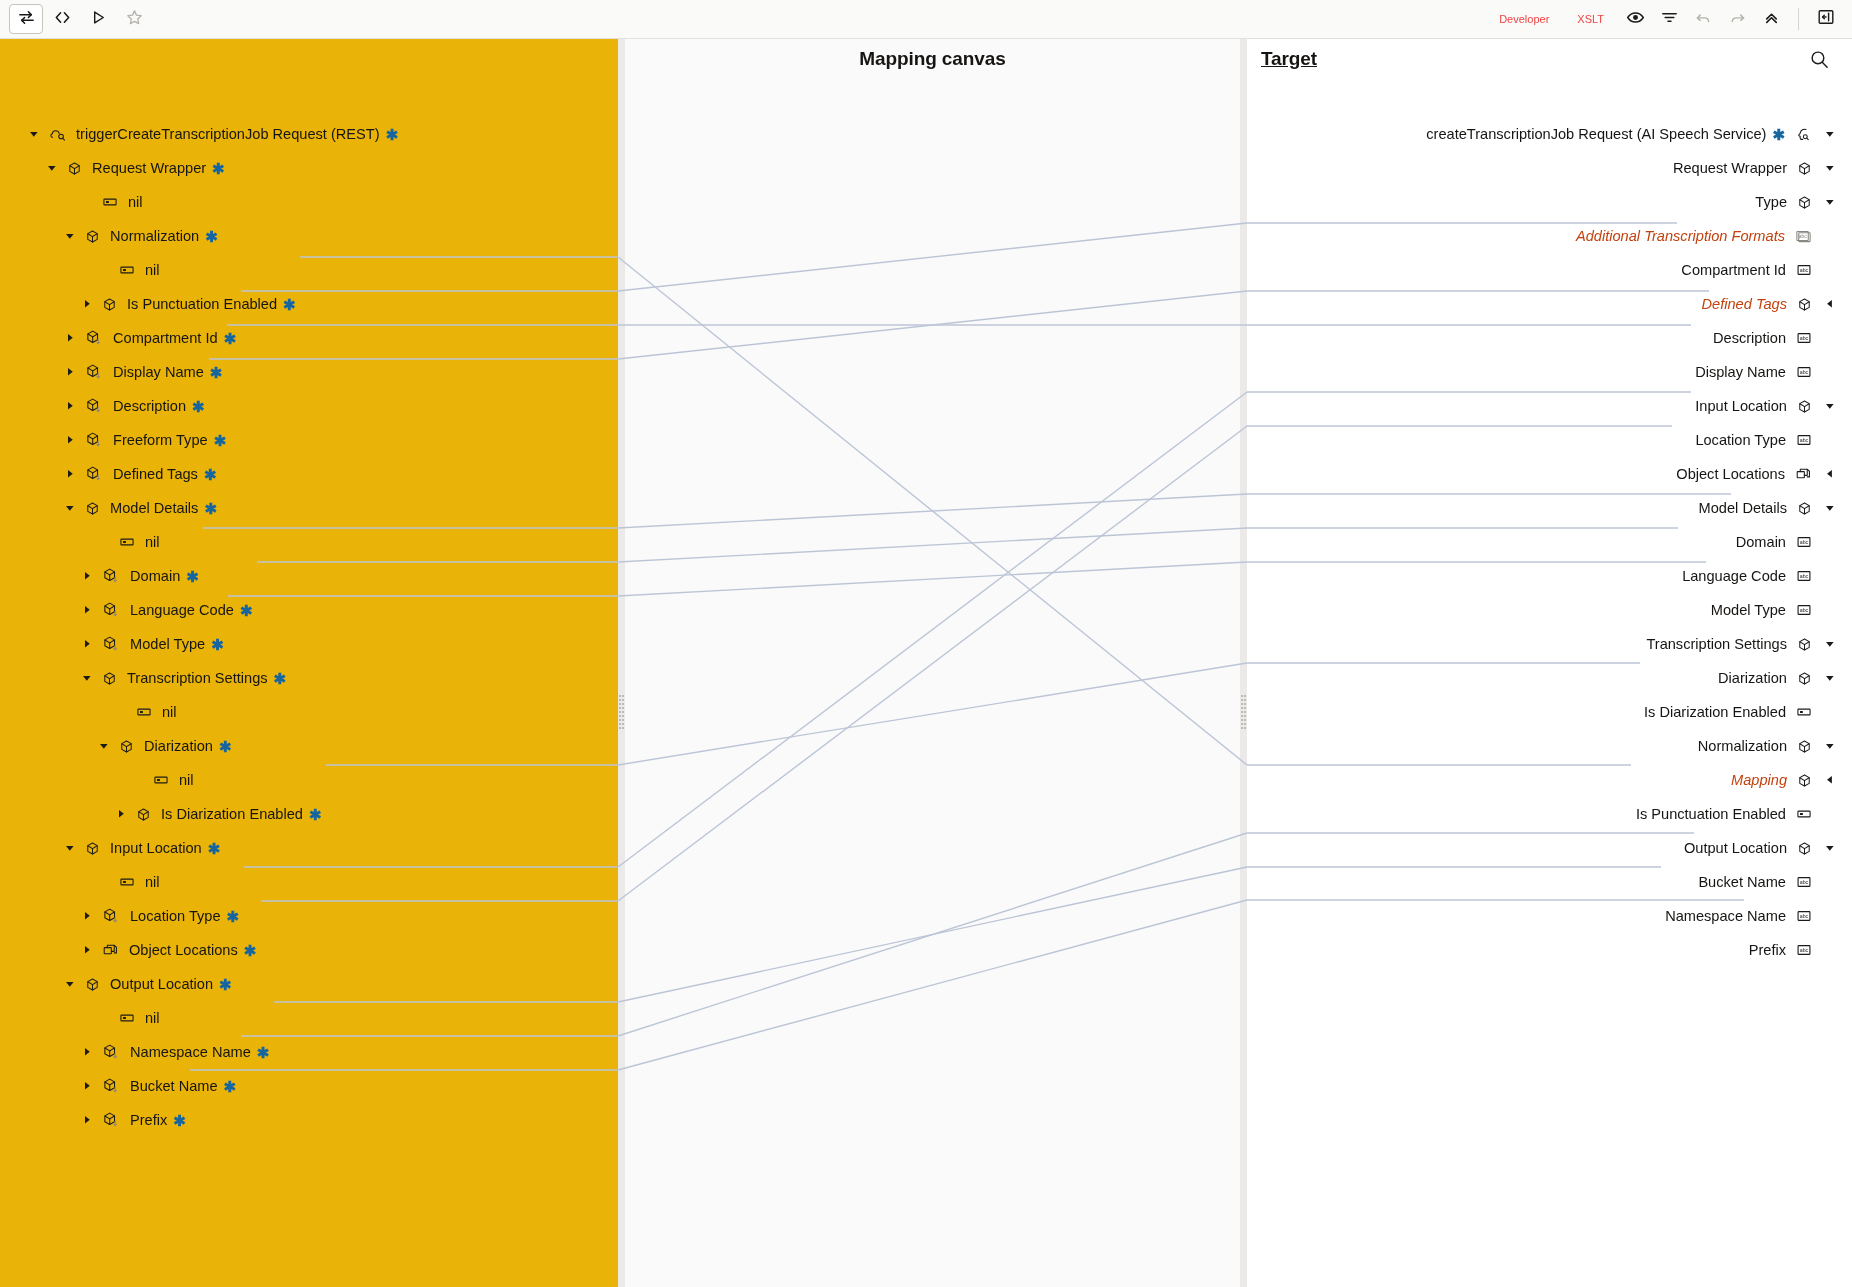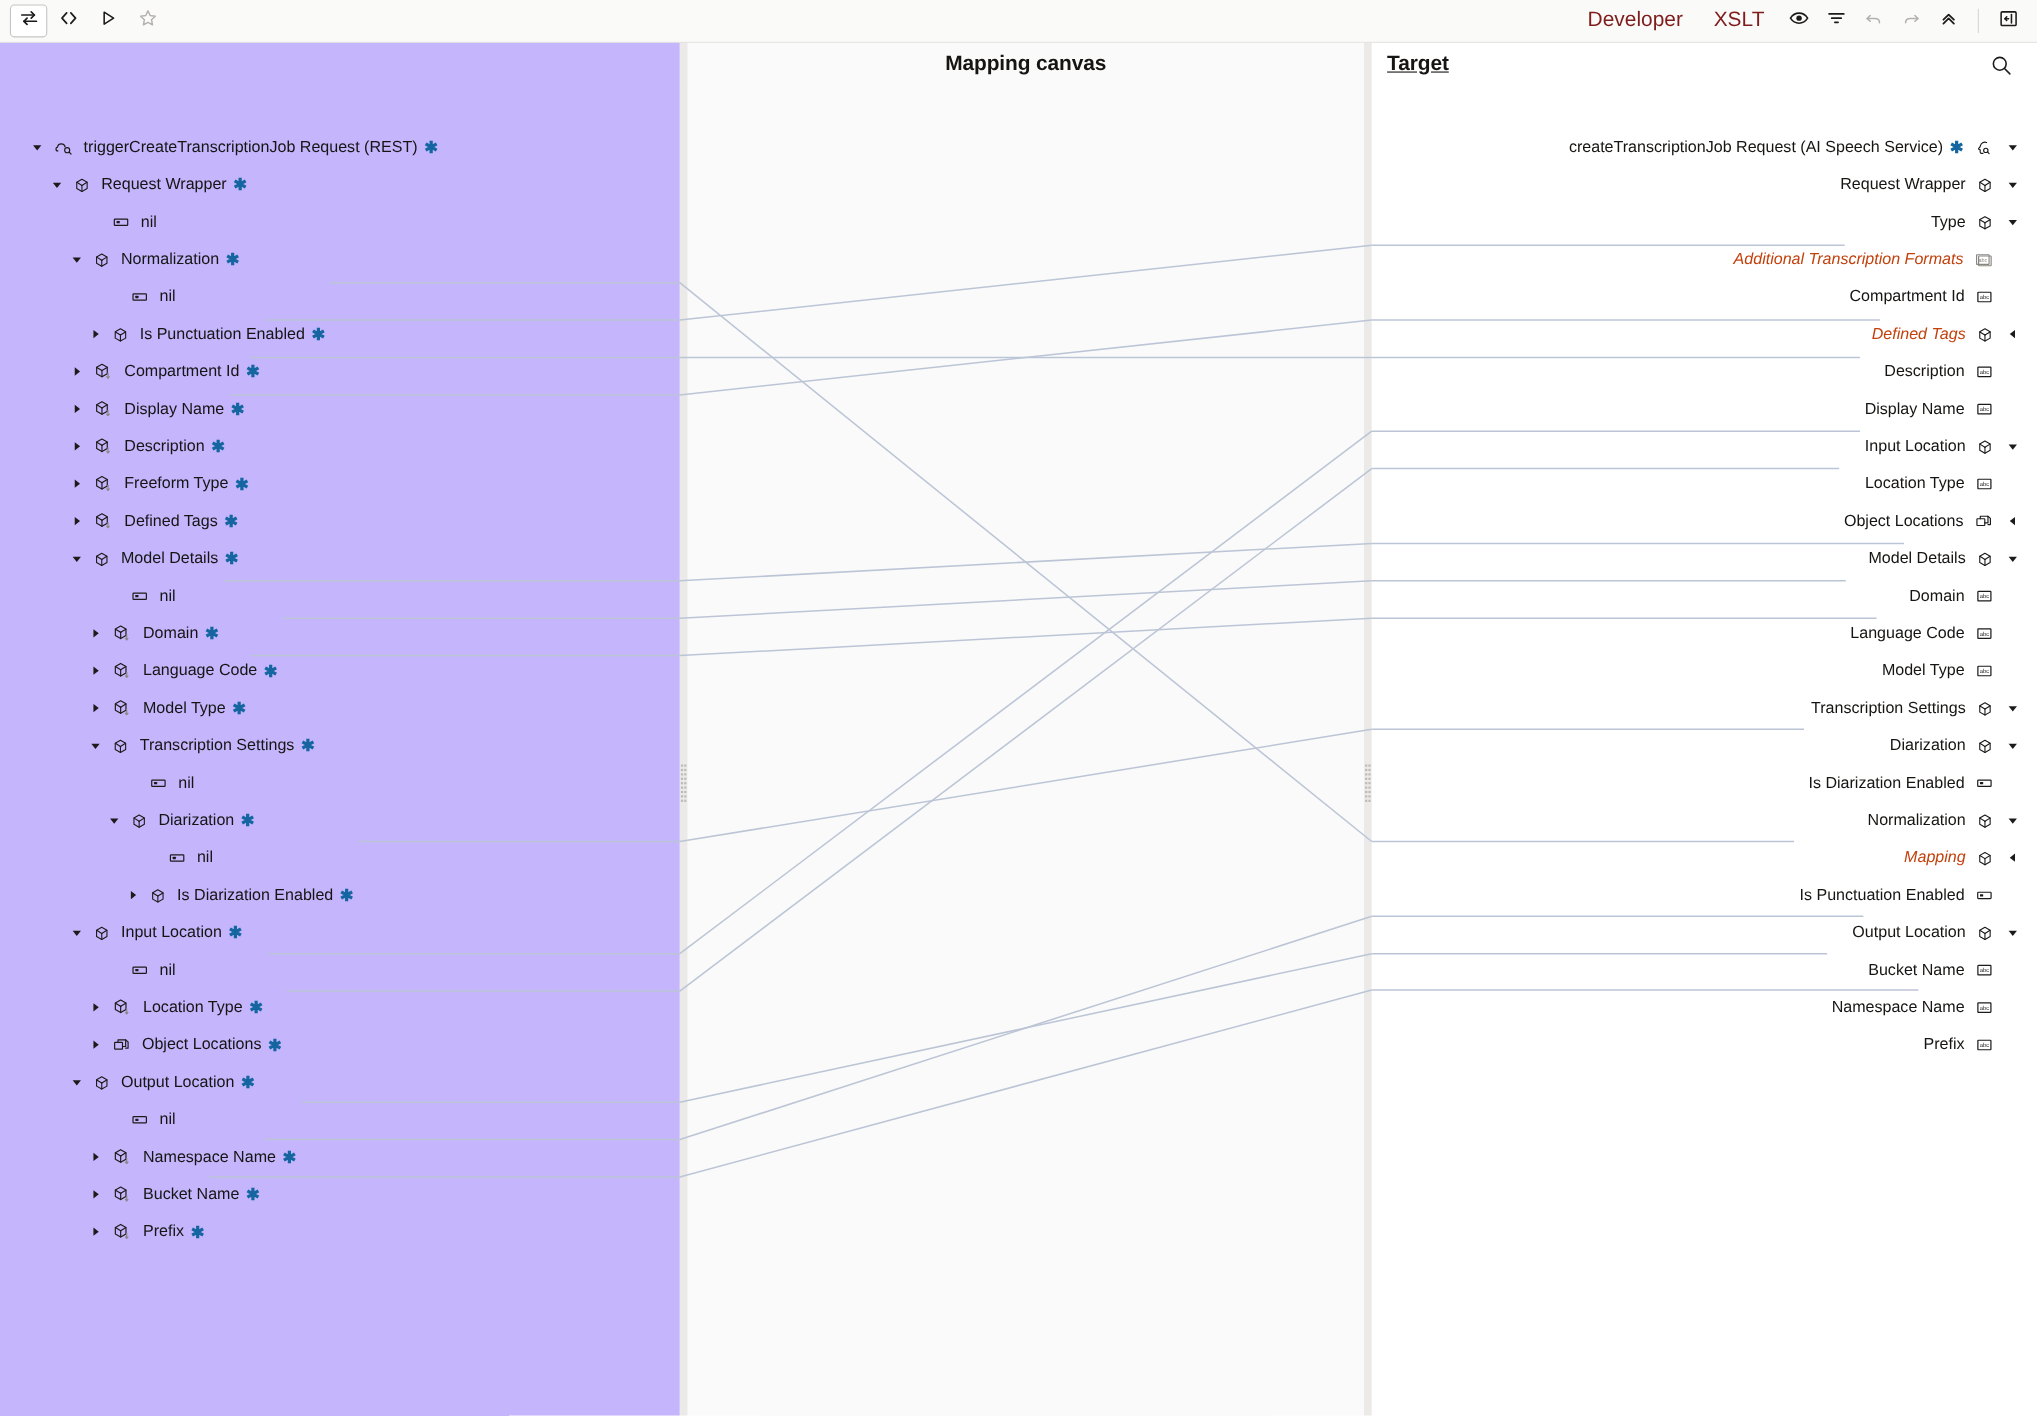--- a/index.html
+++ b/index.html
@@ -25,38 +25,38 @@
   .tb-right { margin-left: auto; display: flex; align-items: center; padding-right: 9px; gap: 0px; }
   .tb-btn {
     width: 34px; height: 30px;
     display: flex; align-items: center; justify-content: center;
     border-radius: 4px; cursor: pointer;
     color: #1d1b19;
   }
   .tb-btn.selected { border: 1px solid #c8c5c1; background: #ffffff; }
   .tb-btn.dim { color: #b5b2ae; }
   .tb-text {
-    font-size: 19px; color: #7f1d1d;
+    font-size: 11px; color: #ef4444;
     padding: 0 14px; height: 30px; line-height: 30px; cursor: pointer;
     white-space: nowrap;
   }
   .tb-sep { width: 1px; height: 22px; background: #d8d5d1; margin: 0 10px; }
 
   
   .panel-head {
     position: absolute; top: 39px; height: 39px;
     display: flex; align-items: center;
   }
   .panel-title { font-size: 19px; font-weight: bold; color: #161513; letter-spacing: -0.1px; }
 
   
   #sources-panel {
     position: absolute; top: 39px; left: 0;
     width: 618px; height: 1248px;
-    background: #c4b5fd;
+    background: #eab308;
     overflow: hidden;
   }
   #sources-head { left: 14px; width: 604px; top: 39px; }
   #sources-search { position: absolute; right: 22px; top: 49px; cursor: pointer; }
 
   
   #canvas-panel {
     position: absolute; top: 39px; left: 625px;
     width: 615px; height: 1248px;
     background: #fafafa;

